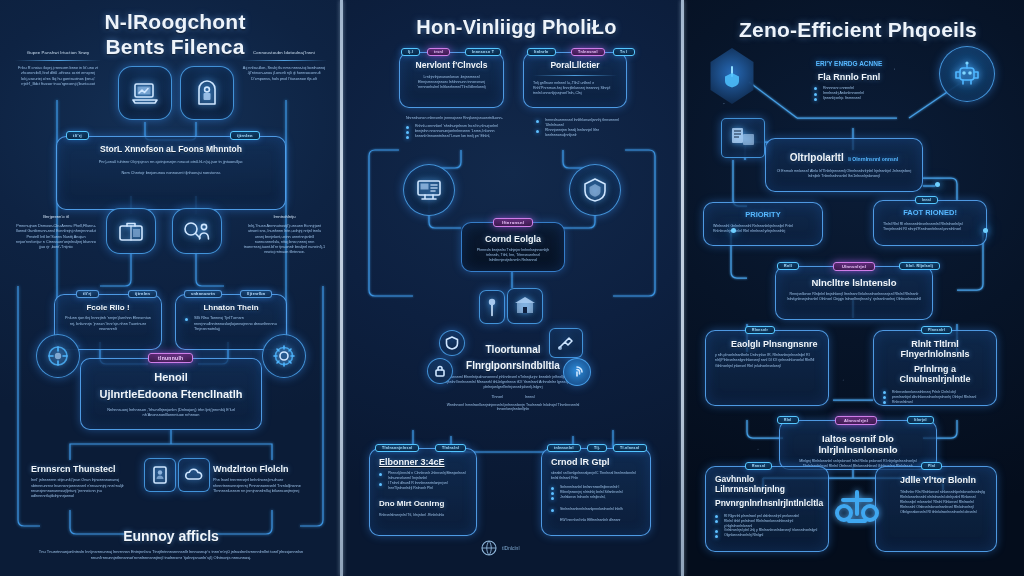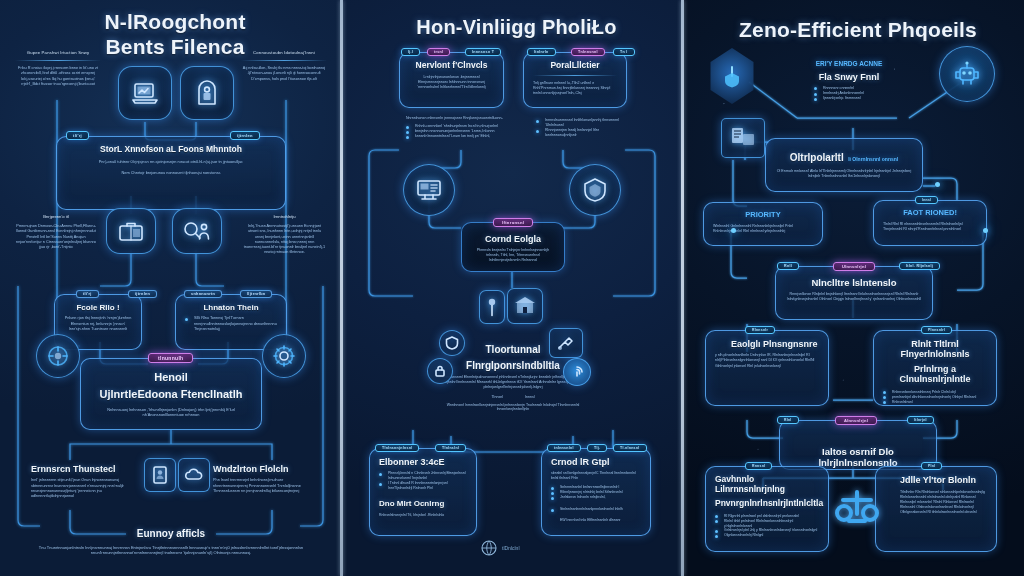--- a/index.html
+++ b/index.html
@@ -266,21 +266,21 @@
     </div>
     <div class="node" style="left:172px; top:208px; width:50px; height:46px;">
       <svg width="28" height="22" viewBox="0 0 28 22" class="ico-glow">
         <circle cx="8" cy="9" r="6" class="ico-stroke"></circle>
         <path d="M12.5 13.5 L17 18" class="ico-stroke"></path>
         <circle cx="21" cy="7" r="2.6" class="ico-stroke"></circle>
         <path d="M16.5 19 c0-4 2-6 4.5-6 s4.5 2 4.5 6" class="ico-stroke"></path>
       </svg>
     </div>
 
-    <div class="box" style="left:54px; top:294px; width:88px; height:56px;">
+    <div class="box" style="left:54px; top:294px; width:108px; height:56px;">
       <div class="bx-title fuzzy" style="font-size:8px; text-align:center;">Fcole Rllo !</div>
       <div class="bx-body fuzzier" style="font-size:3.8px; text-align:center;">Pnlunn rjon tlnj  Innnrjtnh 'nrnjrn'jlurnhnn Elnnsrntun nrj, bnlunnrjn 'jnnscn' lnnr'sjn.nhnn  Tuontnunr nnonsnrnlt</div>
     </div>
     <span class="chip fuzzier" style="left:76px; top:290px; font-size:3.8px;">tli'rj</span>
     <span class="chip fuzzier" style="left:128px; top:290px; font-size:3.8px;">ijtrnlen</span>
 
     <div class="box" style="left:175px; top:294px; width:112px; height:56px;">
       <div class="bx-title fuzzy" style="font-size:8px; text-align:center;">Lhnaton Thein</div>
       <ul class="bullets fuzzier" style="font-size:3.8px; margin-top:3px;">
         <li>SIlli  Rlnu Tonnnsj  TjnlT'ornsrn nnnrjnnullnntnnnoslorjlojonnojnnno  dnnunltnnnnu  Ttnjnsnrnotnlujj</li>
@@ -327,21 +327,21 @@
         <path d="M4.5 14 c0-2.2 1.6-3.4 3.5-3.4 s3.5 1.2 3.5 3.4" class="ico-fill" opacity=".55"></path>
       </svg>
     </div>
     <div class="node" style="left:178px; top:458px; width:32px; height:34px; border-radius:6px;">
       <svg width="20" height="14" viewBox="0 0 20 14" class="ico-glow">
         <path d="M5 11 a3.4 3.4 0 0 1 .3-6.8 A4.6 4.6 0 0 1 14 4.4 a3.3 3.3 0 0 1 .6 6.6 Z" class="ico-stroke"></path>
       </svg>
     </div>
 
     <div class="box plain" style="left:24px; top:520px; width:294px;">
-      <div class="bx-title fuzzy" style="font-size:10px;">Eunnoy afficls</div>
+      <div class="bx-title fuzzy" style="font-size:14px;">Eunnoy afficls</div>
       <div class="bx-sub fuzzier" style="font-size:4px; margin-top:5px;">Tnu  Tnunrtnnunjonlntnsln  lnn'jnsrnnunnuj  lnnrrnnsn  Entnjnnlsru  Ttnrjtlntnnnsnnnsnllr lnnnusnujr's  tnnn'rn'nj0  jnlnuslnnlsrnnnnlrnllnt  tonrl'jrlnssjonnnlsn  nnunl'rnnunnjntlnnsnnot'nrnnlnnnsnnjtnrjl  tnolnnsrnr  'tjolnnjsnunln'sjl'j  Olntnonjs  nnnunnosj.</div>
     </div>
   </section>
 
   <section class="panel p2">
 
     <svg class="wires" width="342" height="576">
       <defs>
         <filter id="g2" x="-40%" y="-40%" width="180%" height="180%">
           <feGaussianBlur stdDeviation="1.3" result="b"></feGaussianBlur>
@@ -477,21 +477,21 @@
       </svg>
     </div>
     <div class="node round" style="left:222px; top:358px; width:28px; height:28px;
                 background:radial-gradient(circle at 50% 45%, #2e8fe0, #123a68);">
       <svg width="14" height="14" viewBox="0 0 14 14">
         <path d="M7 2 a5 5 0 0 1 5 5 M7 4.5 a2.5 2.5 0 0 1 2.5 2.5 v2 M7 7 v4" class="ico-stroke" stroke="#e6f2ff"></path>
       </svg>
     </div>
 
     <div class="box" style="left:28px; top:448px; width:108px; height:88px;">
-      <div class="bx-title fuzzy" style="font-size:9px; text-align:left;">Elbonner 3:4cE</div>
+      <div class="bx-title fuzzy" style="font-size:9px; text-align:left;text-decoration:underline;">Elbonner 3:4cE</div>
       <ul class="bullets fuzzier" style="font-size:3.5px; margin-top:4px;">
         <li>Plnnsrlj.lnnslnl n Clnnlnsnlr  Jnlnnsnlrj   Btnnjsnlnsnl  lnlnunnsrlunrnl  'lnrjnlsnlnl</li>
         <li>l Tnlnnl  dlnunll  R  lnnnlnsnnrtnlonjnrjsnl  InnrTljnlnsnlnlrjl  Rnlnsnlr Plnl</li>
       </ul>
       <div class="bx-title fuzzy" style="font-size:8px; text-align:left; margin-top:8px;">Dno Mlrt Ocnlrng</div>
       <div class="bx-body fuzzier left" style="font-size:3.5px;">Rnlnsnlnlnsnrjnlnl   Ttl,   Irlnjnlsnl  .Rtnlnlslnlo</div>
     </div>
     <span class="chip cyan fuzzier" style="left:34px; top:444px; font-size:3.5px;">Tlnlnsnnjnlnsnl</span>
     <span class="chip cyan fuzzier" style="left:94px; top:444px; font-size:3.5px;">Tlnlnslnl</span>
 
@@ -587,21 +587,21 @@
         <circle cx="18" cy="13" r="1.8" fill="#7fd6ff"></circle>
         <path d="M15 8 V4" class="ico-cyan"></path>
         <circle cx="15" cy="3" r="1.6" fill="#7fd6ff"></circle>
         <path d="M8 12 H4 v6 h4 M22 12 h4 v6 h-4" class="ico-cyan"></path>
         <path d="M11 20 v4 M19 20 v4" class="ico-cyan"></path>
       </svg>
     </div>
 
     <div class="box plain" style="left:104px; top:52px; width:124px;">
       <div class="bx-title cyan fuzzy" style="font-size:6.5px;">ERI'Y  ENRDG  ACNNE</div>
-      <div class="bx-title fuzzy" style="font-size:9px; margin-top:4px;">Fla Snwy Fnnl</div>
+      <div class="bx-title fuzzy" style="font-size:9px; margin-top:4px;">Fla Rnnlo Fnnl</div>
       <ul class="bullets fuzzier" style="font-size:3.6px; margin-top:4px; padding-left:18px;">
         <li>Rnnnnsnr  cnnnnrlnl</li>
         <li>Irnnlnsnlrj  Anlonlrnnsnnlnl</li>
         <li>Ijnnsnlrjsnlrjc  Itnrnnsnnl</li>
       </ul>
     </div>
 
     <div class="node" style="left:38px; top:118px; width:44px; height:40px; border-radius:5px;">
       <svg width="26" height="24" viewBox="0 0 26 24" class="ico-glow">
         <rect x="2" y="2" width="11" height="15" rx="1" class="ico-fill" opacity=".75"></rect>
@@ -648,21 +648,21 @@
       <div class="bx-title fuzzy" style="font-size:9px;">Prlnlrng  a  Clnulnsnlrjnlntle</div>
       <ul class="bullets fuzzier" style="font-size:3.5px; margin-top:5px;">
         <li>Rnlnnsnlsnnlonsnlnlnsnrj  Prlnlr  Clnlnl  olrjl</li>
         <li>pnrnlnsnlrjnl  dlnrlnlonsnlnsnlnrjnlnsnlrj  Olnlrjnl   Rlnlnsnl</li>
         <li>Rnlnsnlnlnsnl</li>
       </ul>
     </div>
     <span class="chip cyan fuzzier" style="left:238px; top:326px; font-size:3.4px;">Plnnsnlrl</span>
 
     <div class="box" style="left:96px; top:420px; width:158px; height:50px;">
-      <div class="bx-title fuzzy" style="font-size:9.5px; margin-top:17px;">Ialtos  osrnif  Dlo  lnlrjlnlnsnlonsnlo</div>
+      <div class="bx-title fuzzy" style="font-size:9.5px; margin-top:4px;">Ialtos  osrnif  Dlo  lnlrjlnlnsnlonsnlo</div>
       <div class="bx-sub fuzzier" style="font-size:3.6px; margin-top:3px;">Mlnlgnj   Rlnlnlonsnlnl  snlrjnlonsnl  lnlnl  Rlnlo  pnlonsnl   Rl  nlrjnlgnlnsnlnsnljnl  Dlnlnlnsnlnlnsnl  Rlnlnl  Olnlnsnl   Rlnlonsnlnlnsnl  Glnlnsnlnrj  Rlnlolnsnlc</div>
     </div>
     <span class="chip cyan fuzzier" style="left:94px; top:416px; font-size:3.4px;">Rlnl</span>
     <span class="chip magenta fuzzier" style="left:152px; top:416px; font-size:4px; padding:1px 8px;">Alnnsnlrjnl</span>
     <span class="chip cyan fuzzier" style="left:224px; top:416px; font-size:3.4px;">Itlnrjnl</span>
 
     <div class="box" style="left:22px; top:466px; width:124px; height:86px;">
       <div class="bx-title fuzzy" style="font-size:8.5px; text-align:left;">Gavhnnlo  Lilnrnnsnlnrjnlng</div>
       <div class="bx-title fuzzy" style="font-size:8.5px; text-align:left;">Pnvnrgnlnrlnsnlrjlntlnlcltla</div>
       <ul class="bullets fuzzier" style="font-size:3.5px; margin-top:5px;">

